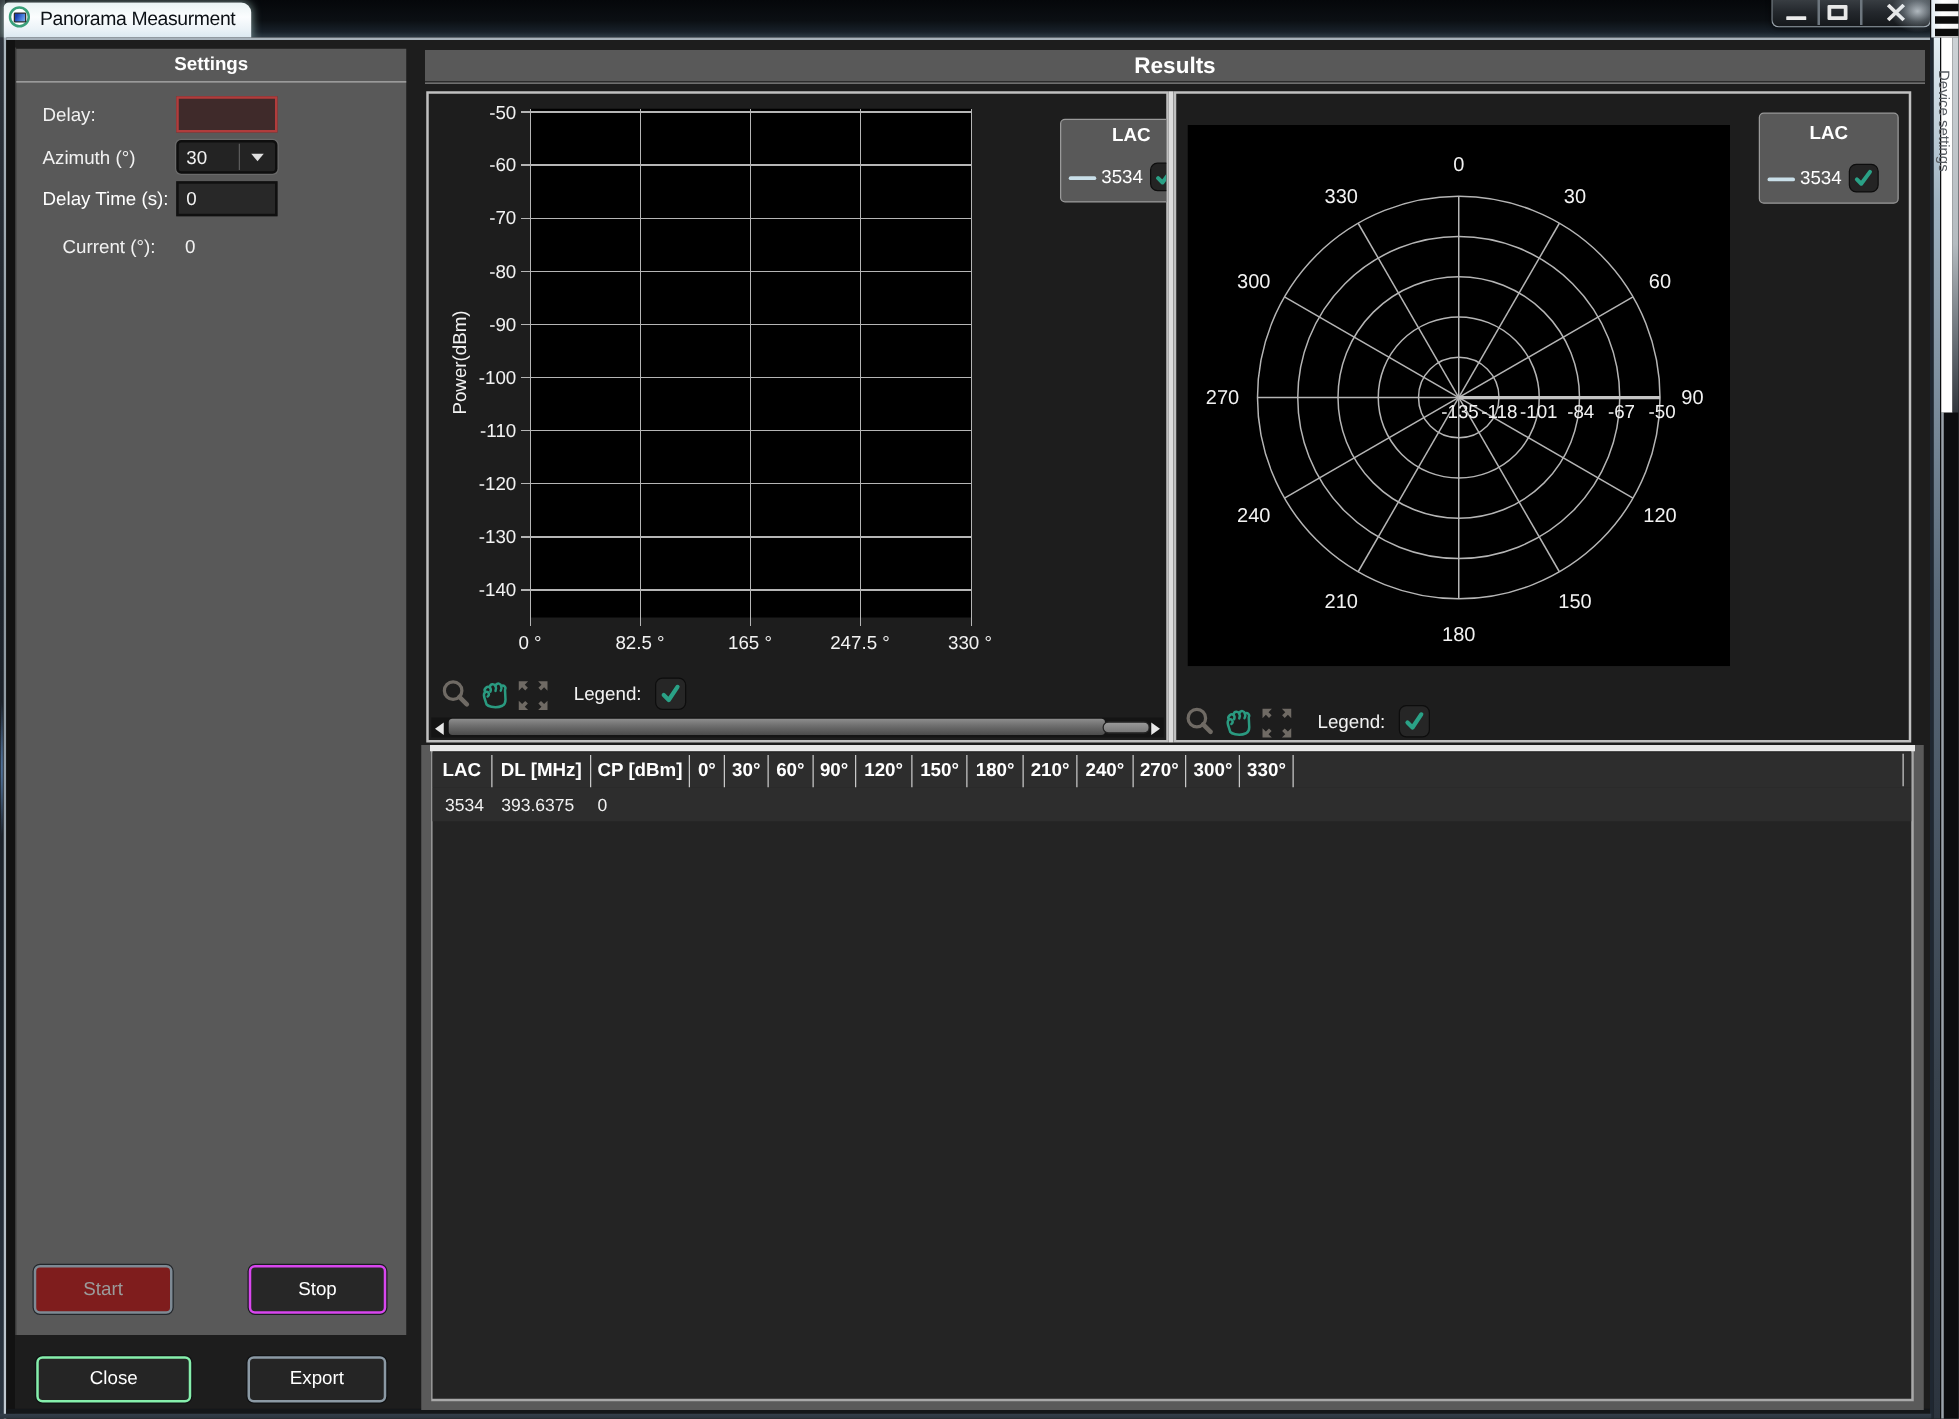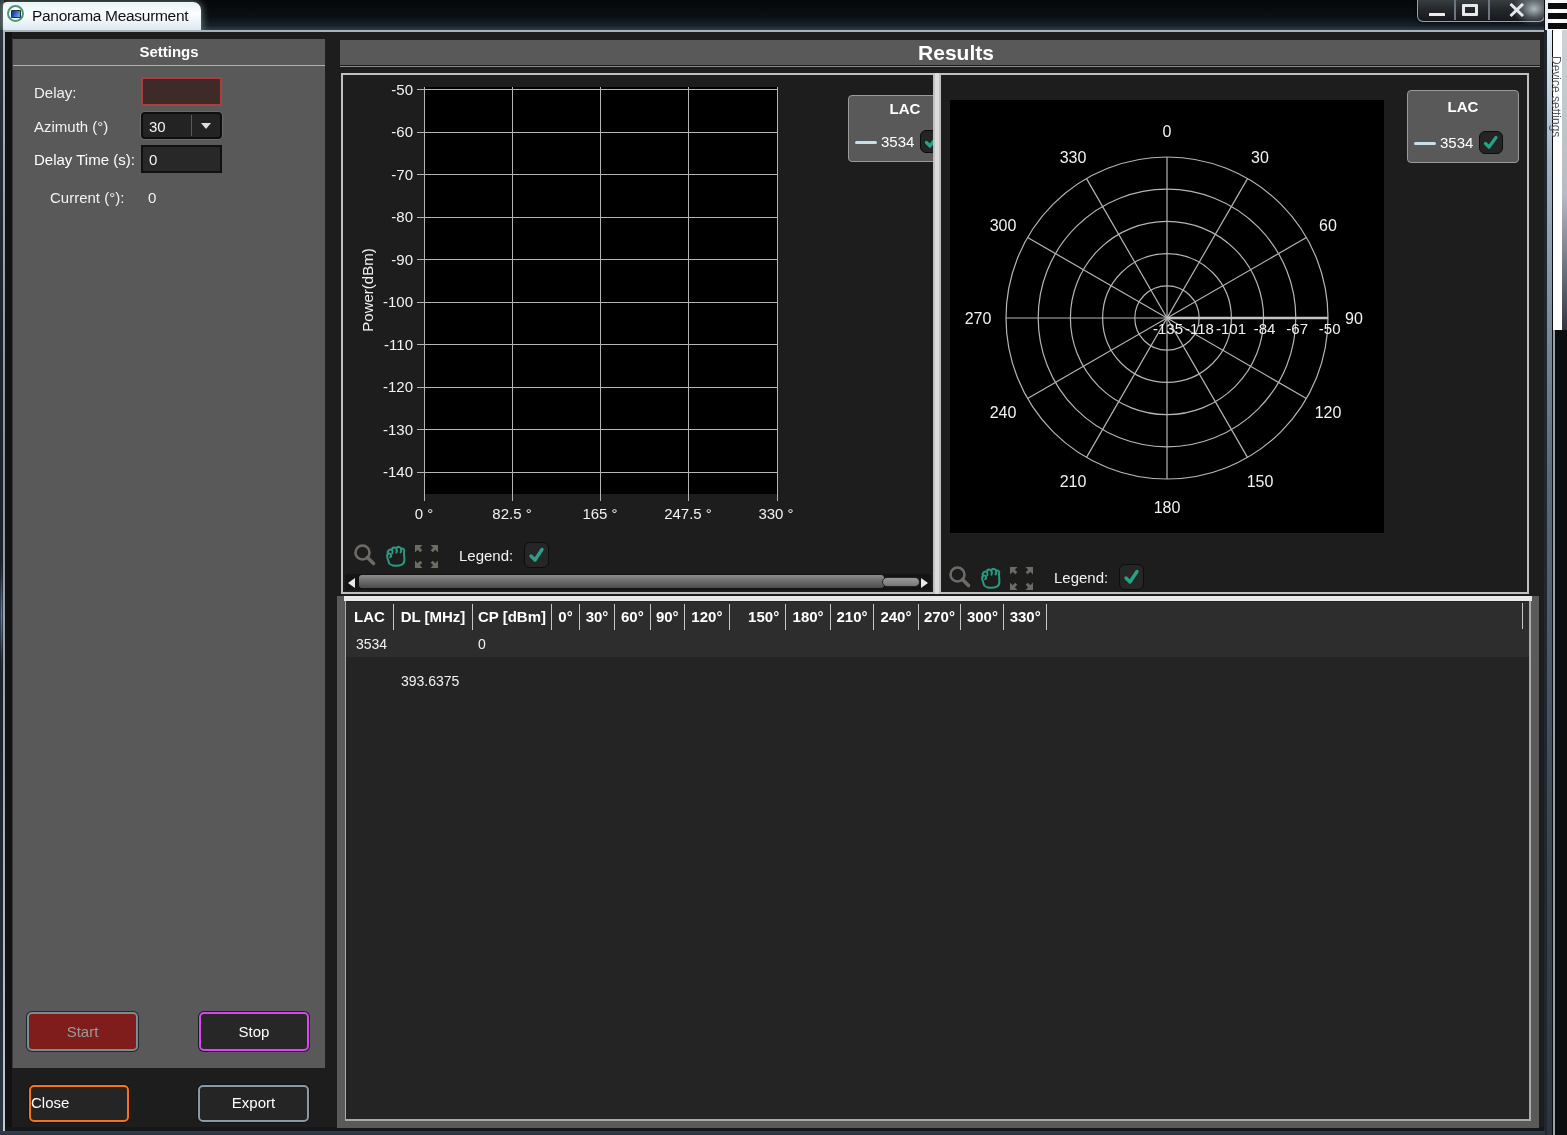--- a/index.html
+++ b/index.html
@@ -71,25 +71,25 @@
   <div class="abs" style="left:34px;top:151px;font-size:15px;color:#ffffff;">Delay Time (s):</div>
   <div class="abs" style="left:141px;top:145px;width:81px;height:28px;background:#282828;border:2px solid #101010;"></div>
   <div class="abs" style="left:149px;top:151px;font-size:15px;color:#f2f2f2;">0</div>
 
   <div class="abs" style="left:50px;top:189px;font-size:15px;color:#f2f2f2;">Current (°):</div>
   <div class="abs" style="left:148px;top:189px;font-size:15px;color:#f2f2f2;">0</div>
 
   <div class="abs" style="left:27px;top:1012px;width:111px;height:39px;background:#7f1d1d;border:2px solid #7e8a94;border-radius:5px;box-shadow:0 0 0 1px #23272b;color:#9b9b9b;font-size:15px;text-align:center;line-height:35px;">Start</div>
   <div class="abs" style="left:199px;top:1012px;width:110px;height:39px;background:#272727;border:2px solid #d946ef;border-radius:5px;box-shadow:0 0 0 1px #1a1d20;color:#fff;font-size:15px;text-align:center;line-height:35px;">Stop</div>
 
-  <div class="abs" style="left:29px;top:1085px;width:100px;height:37px;background:#252525;border:2px solid #f97316;border-radius:5px;box-shadow:0 0 0 1px #101214;color:#fff;font-size:15px;line-height:32px;">Close</div>
+  <div class="abs" style="left:29px;top:1085px;width:124px;height:37px;background:#252525;border:2px solid #86efac;border-radius:5px;box-shadow:0 0 0 1px #101214;color:#fff;font-size:15px;text-align:center;line-height:32px;">Close</div>
   <div class="abs" style="left:198px;top:1085px;width:111px;height:37px;background:#252525;border:2px solid #8b99a4;border-radius:5px;box-shadow:0 0 0 1px #101214;color:#fff;font-size:15px;text-align:center;line-height:32px;">Export</div>
 
   <div class="abs" style="left:340px;top:40px;width:1200px;height:25px;background:#595959;"></div>
-  <div class="abs" style="left:340px;top:40px;width:1200px;height:25px;font-weight:bold;font-size:21px;color:#fff;text-align:center;line-height:25px;margin-left:16px;">Results</div>
+  <div class="abs" style="left:340px;top:40px;width:1200px;height:25px;font-weight:bold;font-size:18px;color:#fff;text-align:center;line-height:25px;">Results</div>
   <div class="abs" style="left:340px;top:66px;width:1200px;height:1px;background:#8a8a8a;"></div>
 
   <div class="abs" id="chartL" style="left:341px;top:73px;width:594px;height:521px;border:2px solid #c0c0c0;background:#1d1d1d;overflow:hidden;">
 
     <svg class="abs" style="left:0;top:0;" width="590" height="517">
       <rect x="81" y="12" width="353.5" height="407" fill="#000"></rect>
       <g stroke="#b5b5b5" stroke-width="1" shape-rendering="crispEdges">
         <line x1="81" y1="14.5" x2="434" y2="14.5"></line>
         <line x1="81" y1="57" x2="434" y2="57"></line>
         <line x1="81" y1="99.5" x2="434" y2="99.5"></line>
@@ -269,28 +269,28 @@
   <div class="abs" style="left:346px;top:601px;width:1183px;height:518px;background:#242424;"></div>
   <div class="abs" id="tablehead" style="left:346px;top:601.5px;width:1183px;height:28px;background:#2d2d2d;display:flex;color:#fff;font-weight:bold;font-size:15px;">
     <div class="hc" style="width:48px;">LAC</div>
     <div class="hc" style="width:79px;">DL [MHz]</div>
     <div class="hc" style="width:79px;">CP [dBm]</div>
     <div class="hc" style="width:28px;">0°</div>
     <div class="hc" style="width:35px;">30°</div>
     <div class="hc" style="width:35.6px;">60°</div>
     <div class="hc" style="width:34.4px;">90°</div>
     <div class="hc" style="width:44.8px;">120°</div>
-    <div class="hc" style="width:44.7px;margin-left:12px;">150°</div>
+    <div class="hc" style="width:44.7px;">150°</div>
     <div class="hc" style="width:44.3px;">180°</div>
     <div class="hc" style="width:43.5px;">210°</div>
     <div class="hc" style="width:44.3px;">240°</div>
     <div class="hc" style="width:42.8px;">270°</div>
     <div class="hc" style="width:43.1px;">300°</div>
     <div class="hc" style="width:42.5px;">330°</div>
   </div>
   <div class="abs" style="left:1521.5px;top:603px;width:1px;height:26px;background:#c8c8c8;"></div>
   <div class="abs" id="tablerow" style="left:346px;top:629.5px;width:1183px;height:27px;background:#2d2d2d;color:#f2f2f2;font-size:14px;">
     <span class="abs" style="left:10px;top:6px;">3534</span>
-    <span class="abs" style="left:55px;top:6px;margin-top:37px;">393.6375</span>
+    <span class="abs" style="left:55px;top:6px;">393.6375</span>
     <span class="abs" style="left:132px;top:6px;">0</span>
   </div>
 
 </div>
 
 </body></html>

